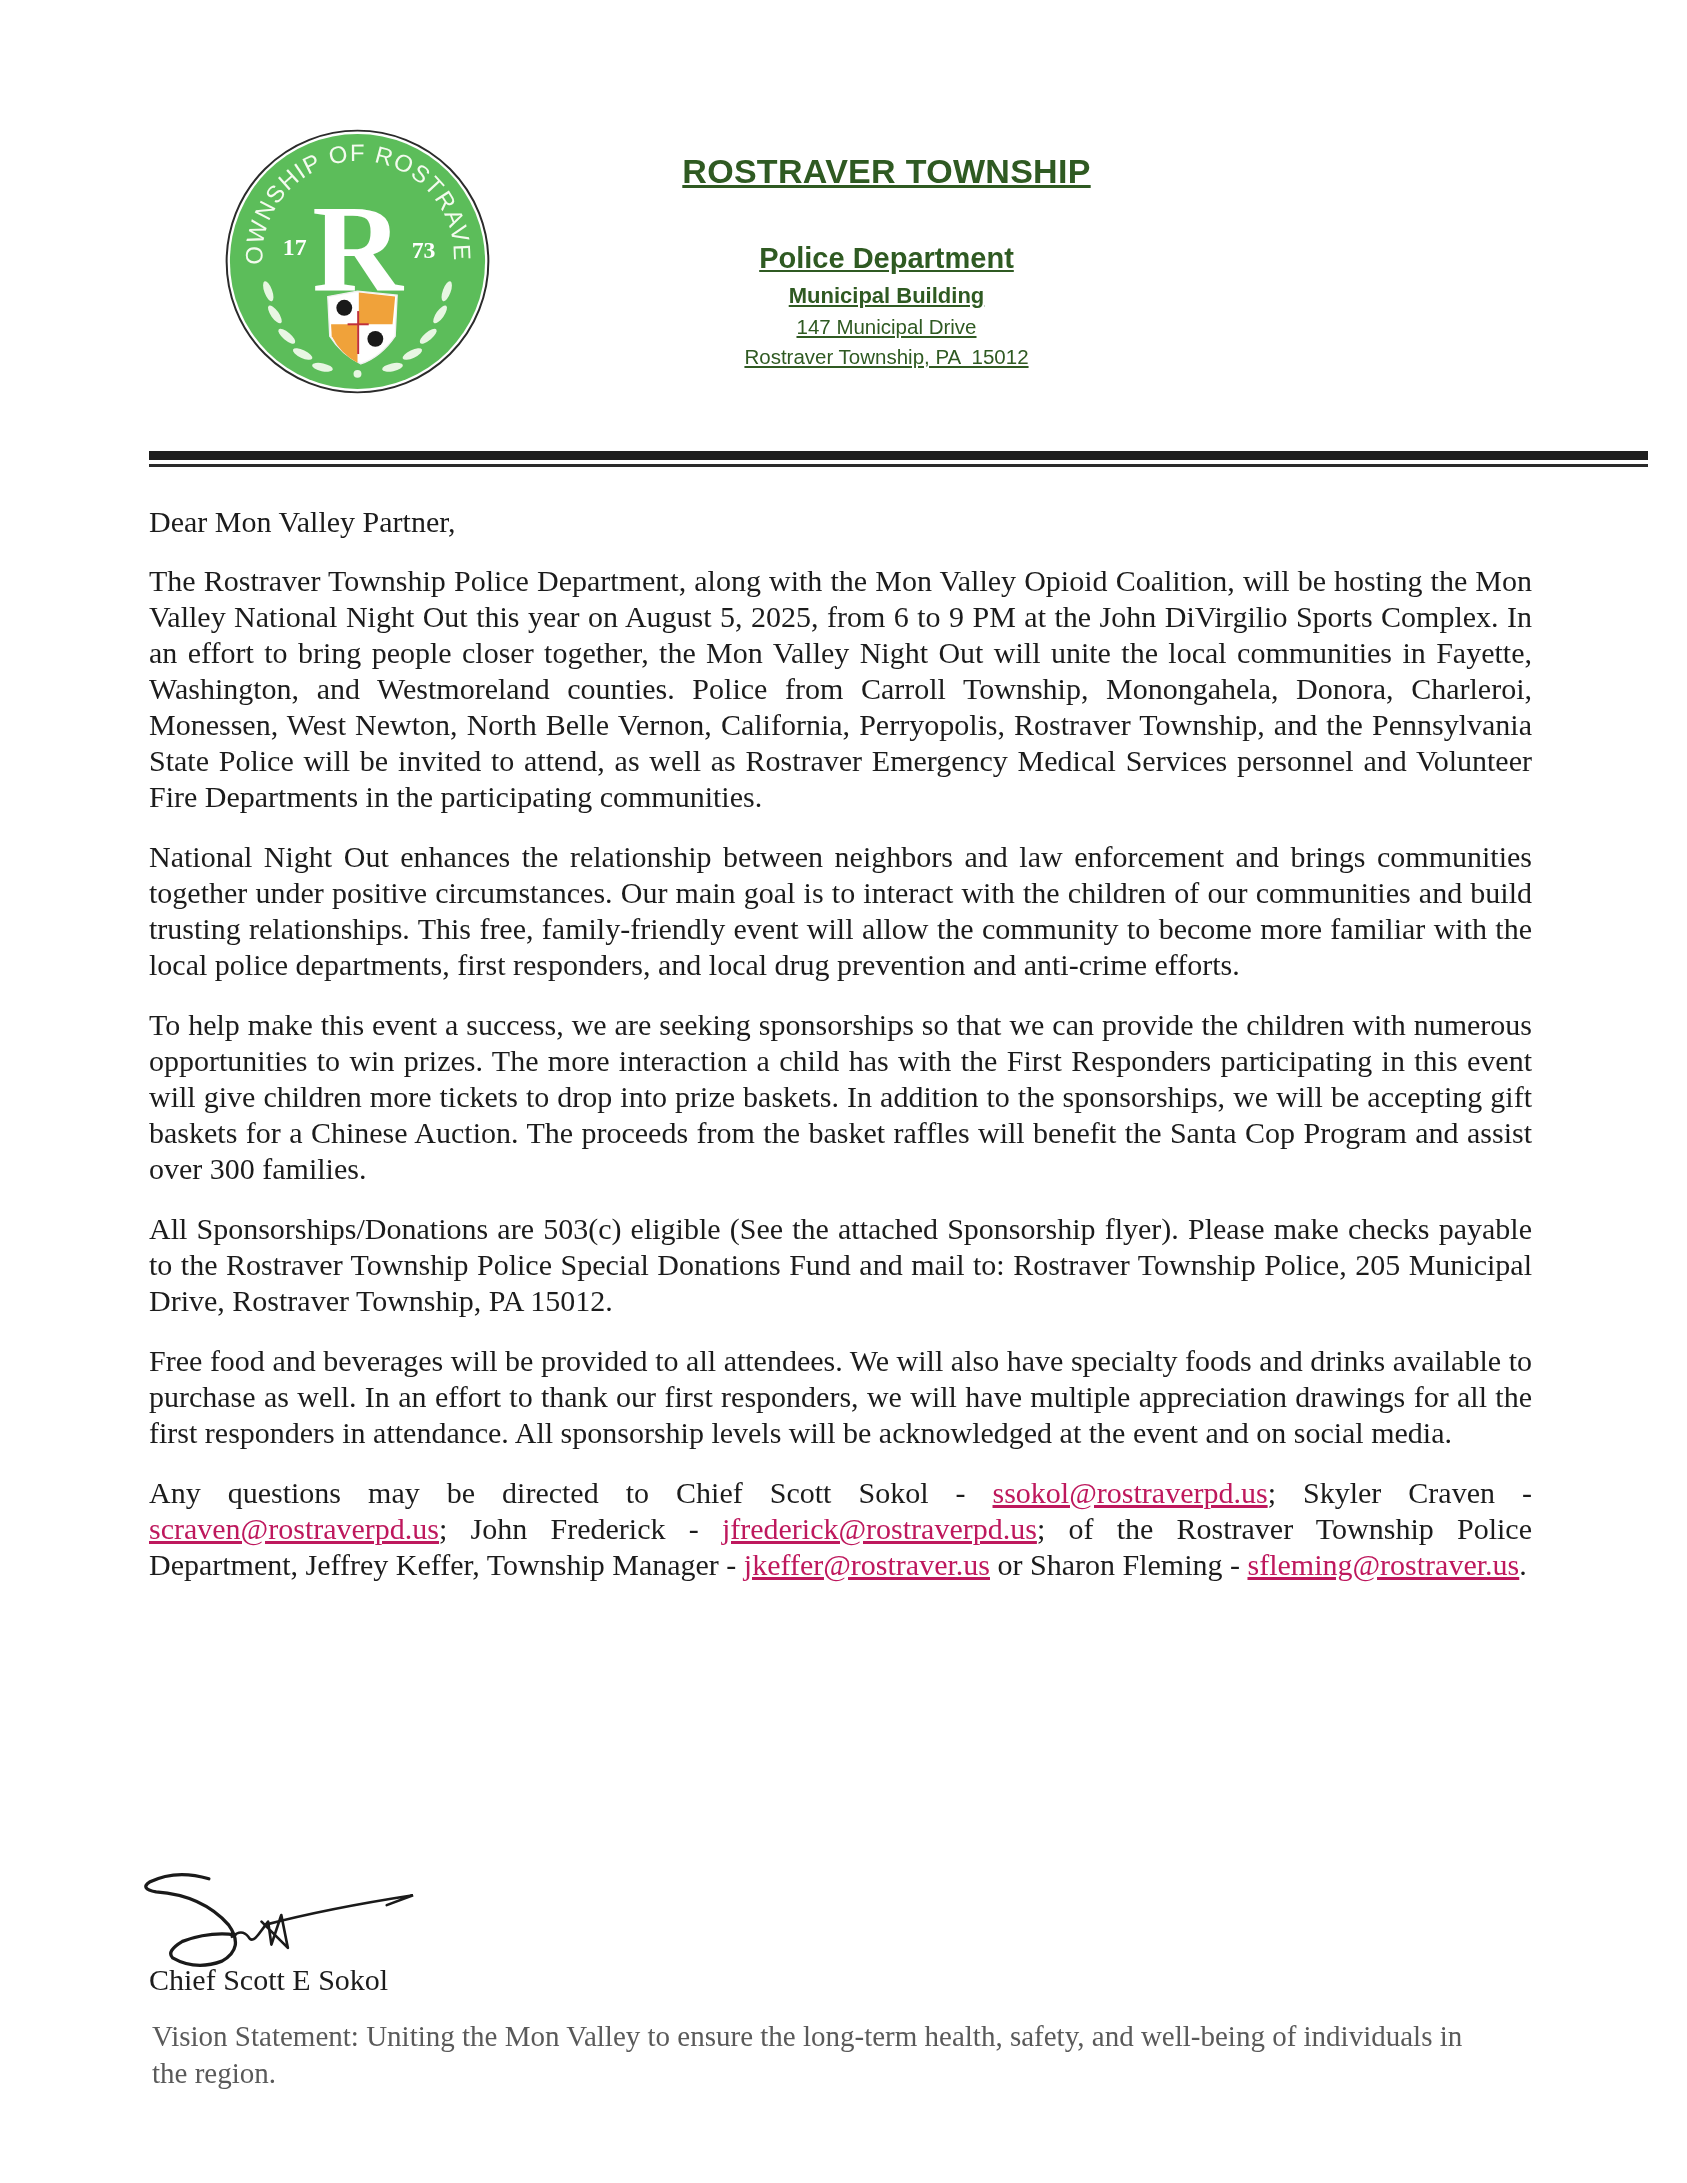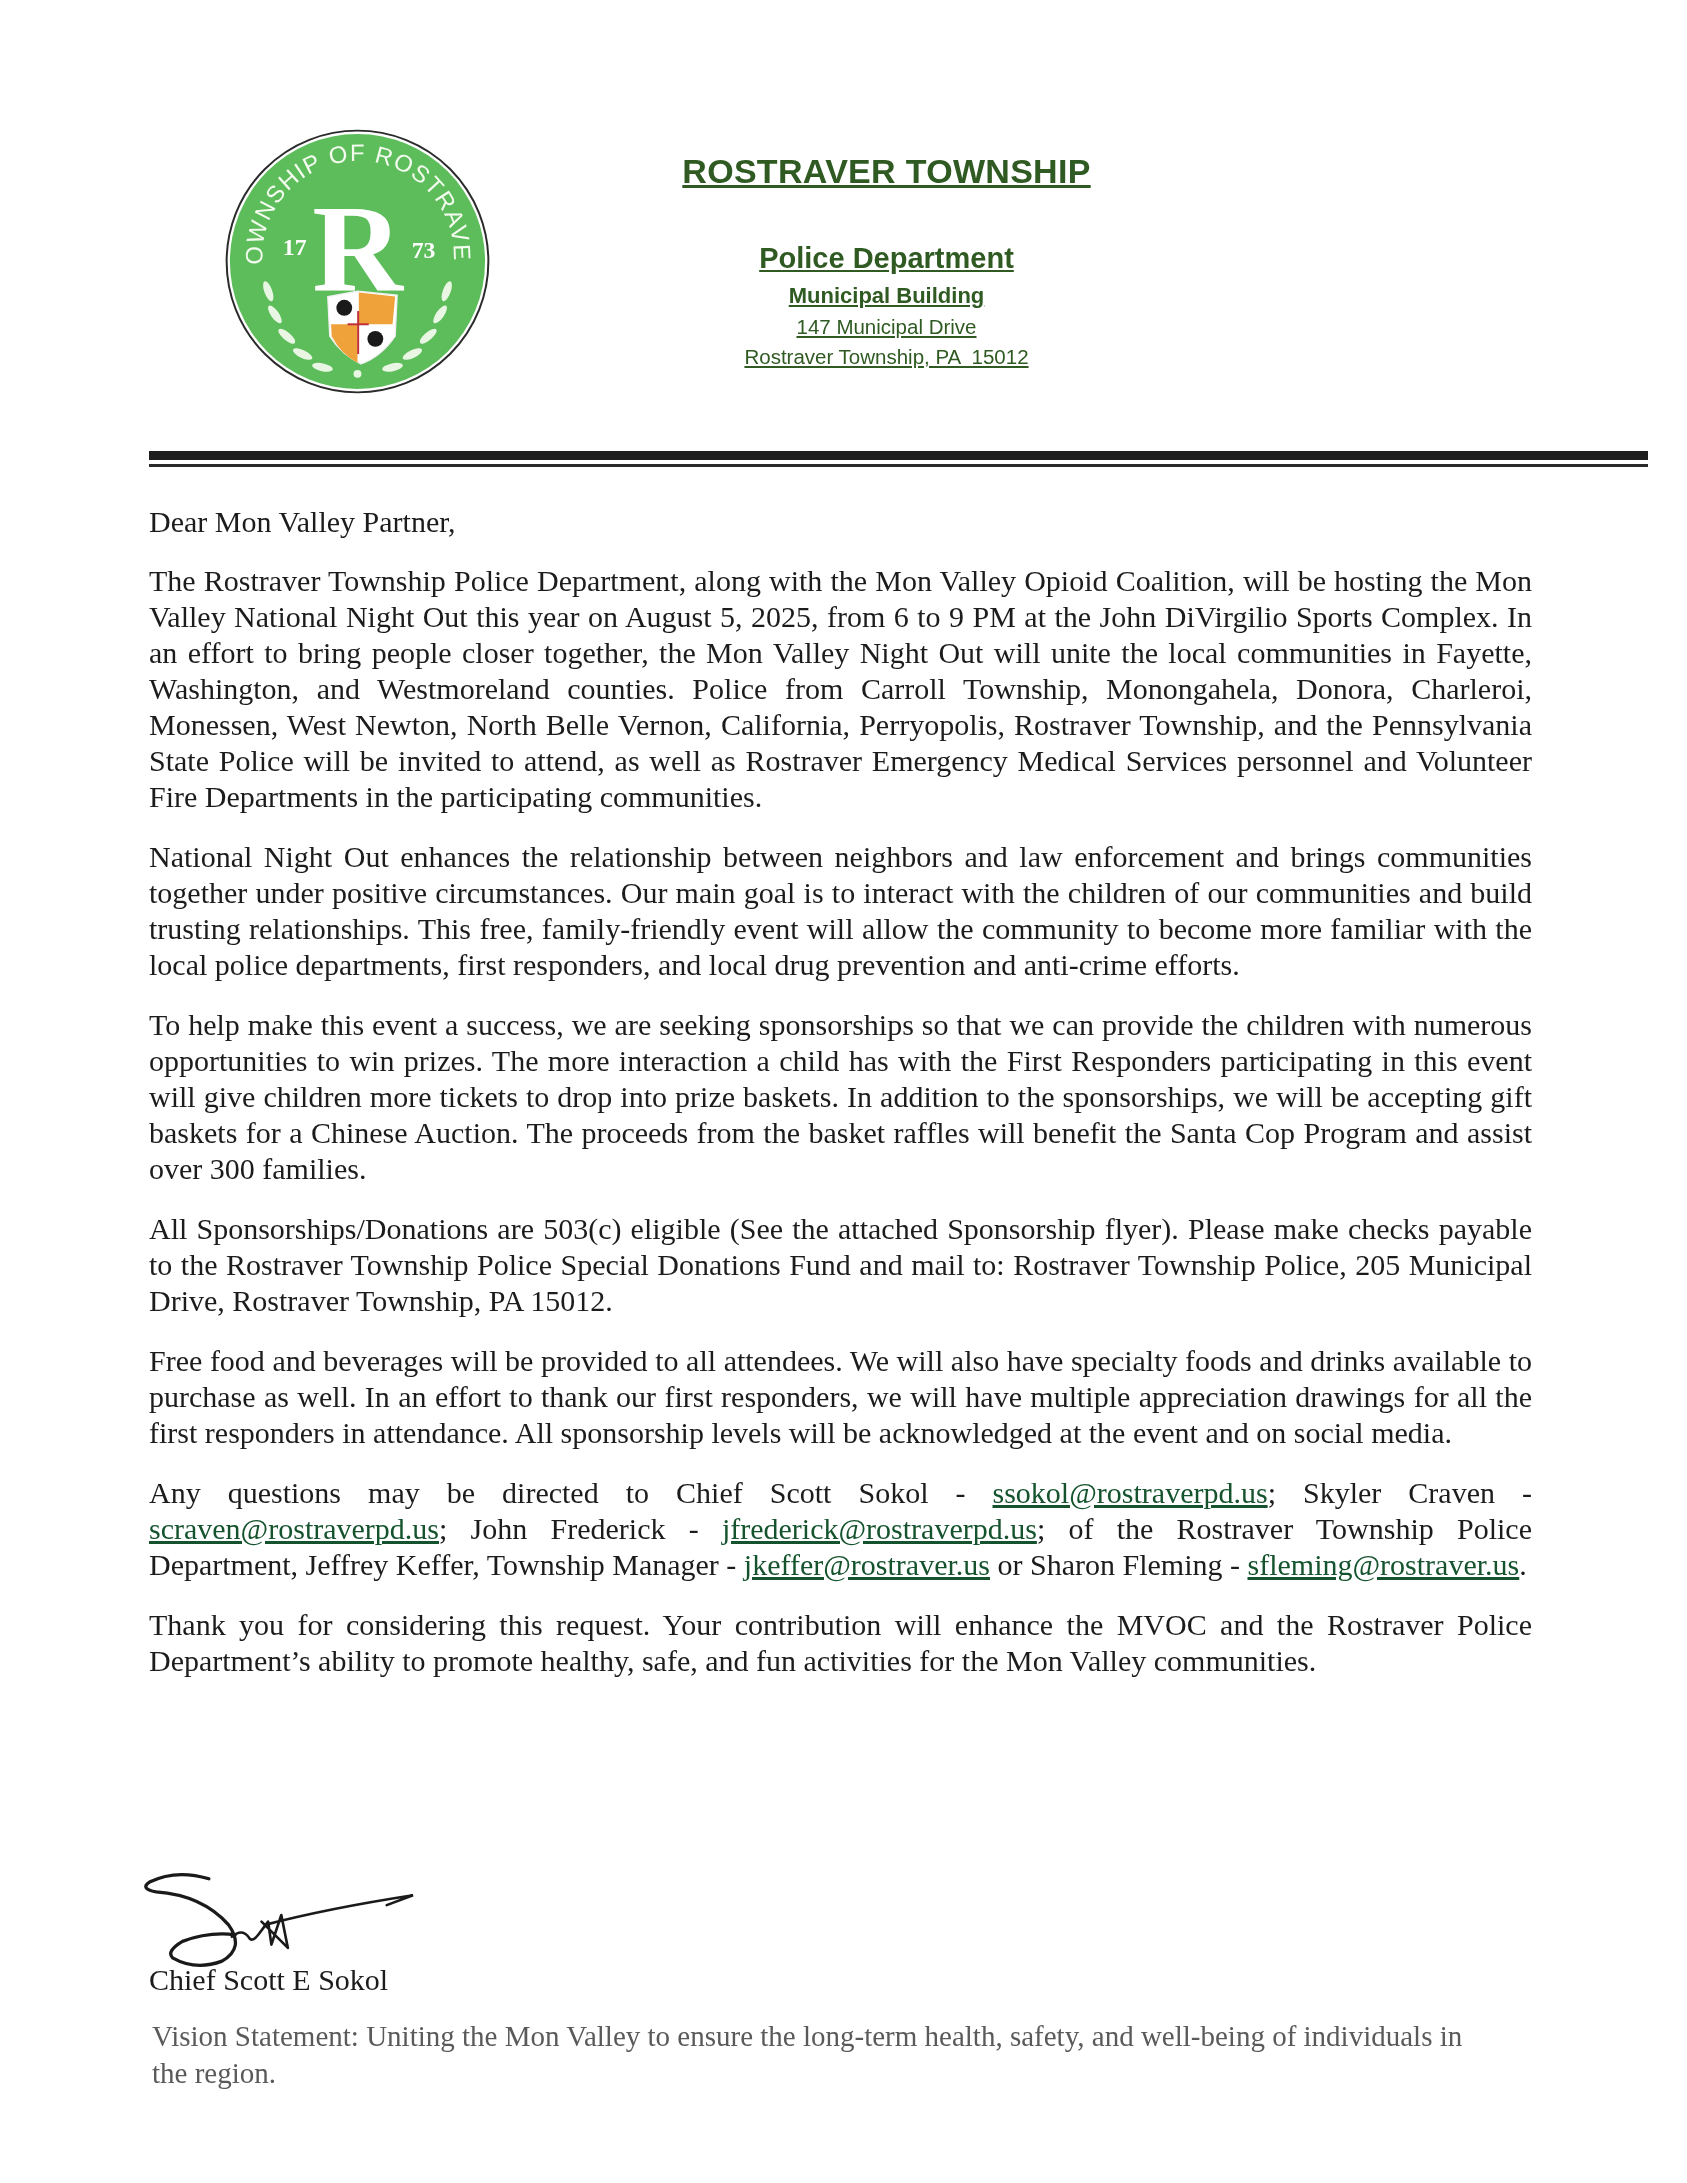--- a/index.html
+++ b/index.html
@@ -8,21 +8,21 @@
   .letterhead { position: absolute; left: 582px; top: 151px; width: 609px; text-align: center; font-family: "Liberation Sans", sans-serif; color: #2f5a22; text-decoration: underline; }
   .lh-org { font-size: 34px; font-weight: bold; line-height: 41px; letter-spacing: 0.3px; }
   .lh-dept { font-size: 29px; font-weight: bold; line-height: 44px; margin-top: 44px; }
   .lh-bldg { font-size: 22px; font-weight: bold; line-height: 32px; }
   .lh-addr { font-size: 20.5px; line-height: 30px; color: #2f5a22; }
   .rule-thick { position: absolute; left: 149px; top: 451px; width: 1499px; height: 9.3px; background: #1e1e1e; }
   .rule-thin { position: absolute; left: 149px; top: 464px; width: 1499px; height: 3.3px; background: #2a2a2a; }
   .body { position: absolute; left: 149px; top: 504px; width: 1383px; font-size: 30px; line-height: 36px; }
   .salutation { margin: 0 0 22.5px 0; }
   .para { margin: 13px 0 24px 0; text-align: justify; }
-  a.email { color: #14532d; text-decoration: underline; }
+  a.email { color: #be185d; text-decoration: underline; }
   .closing { margin: 0; }
   .signature { position: absolute; left: 136px; top: 1859px; width: 284px; height: 112px; }
   .signer { position: absolute; left: 149px; top: 1962px; font-size: 30px; line-height: 36px; }
   .vision { position: absolute; left: 152px; top: 2018px; width: 1323px; text-align: left; font-size: 29px; line-height: 37px; color: #5a5a5a; }
 </style>
 </head>
 <body>
 
 <svg class="seal" viewBox="0 0 410 410" xmlns="http://www.w3.org/2000/svg">
   <defs>
@@ -74,21 +74,20 @@
 <div class="rule-thin"></div>
 
 <div class="body">
   <p class="salutation">Dear Mon Valley Partner,</p>
   <p class="para">The Rostraver Township Police Department, along with the Mon Valley Opioid Coalition, will be hosting the Mon Valley National Night Out this year on August 5, 2025, from 6 to 9 PM at the John DiVirgilio Sports Complex. In an effort to bring people closer together, the Mon Valley Night Out will unite the local communities in Fayette, Washington, and Westmoreland counties. Police from Carroll Township, Monongahela, Donora, Charleroi, Monessen, West Newton, North Belle Vernon, California, Perryopolis, Rostraver Township, and the Pennsylvania State Police will be invited to attend, as well as Rostraver Emergency Medical Services personnel and Volunteer Fire Departments in the participating communities.</p>
   <p class="para">National Night Out enhances the relationship between neighbors and law enforcement and brings communities together under positive circumstances. Our main goal is to interact with the children of our communities and build trusting relationships. This free, family-friendly event will allow the community to become more familiar with the local police departments, first responders, and local drug prevention and anti-crime efforts.</p>
   <p class="para">To help make this event a success, we are seeking sponsorships so that we can provide the children with numerous opportunities to win prizes. The more interaction a child has with the First Responders participating in this event will give children more tickets to drop into prize baskets. In addition to the sponsorships, we will be accepting gift baskets for a Chinese Auction. The proceeds from the basket raffles will benefit the Santa Cop Program and assist over 300 families.</p>
   <p class="para">All Sponsorships/Donations are 503(c) eligible (See the attached Sponsorship flyer). Please make checks payable to the Rostraver Township Police Special Donations Fund and mail to: Rostraver Township Police, 205 Municipal Drive, Rostraver Township, PA 15012.</p>
   <p class="para">Free food and beverages will be provided to all attendees. We will also have specialty foods and drinks available to purchase as well. In an effort to thank our first responders, we will have multiple appreciation drawings for all the first responders in attendance. All sponsorship levels will be acknowledged at the event and on social media.</p>
   <p class="para"><span>Any questions may be directed to Chief Scott Sokol - </span><a class="email" href="#">ssokol@rostraverpd.us</a><span>; Skyler Craven - </span><a class="email" href="#">scraven@rostraverpd.us</a><span>; John Frederick - </span><a class="email" href="#">jfrederick@rostraverpd.us</a><span>; of the Rostraver Township Police Department, Jeffrey Keffer, Township Manager - </span><a class="email" href="#">jkeffer@rostraver.us</a><span> or Sharon Fleming - </span><a class="email" href="#">sfleming@rostraver.us</a><span>.</span></p>
-  <p class="para">Thank you for considering this request. Your contribution will enhance the MVOC and the Rostraver Police Department’s ability to promote healthy, safe, and fun activities for the Mon Valley communities.</p>
 </div>
 
 <svg class="signature" viewBox="0 0 430 170" xmlns="http://www.w3.org/2000/svg">
   <path d="M 110 30 Q 60 15 20 35 Q 5 45 30 50 Q 100 55 140 100 Q 165 135 130 155 Q 90 170 55 150 Q 45 140 70 125 Q 110 110 150 115" fill="none" stroke="#1a1a1a" stroke-width="5" stroke-linecap="round"></path>
   <path d="M 145 118 Q 160 105 170 118 Q 175 128 185 115 L 200 95 L 205 130 Q 215 100 220 85 L 230 135 L 190 95" fill="none" stroke="#1a1a1a" stroke-width="4" stroke-linecap="round" stroke-linejoin="round"></path>
   <path d="M 195 100 Q 290 75 420 55 L 380 70" fill="none" stroke="#1a1a1a" stroke-width="4" stroke-linecap="round"></path>
 </svg>
 <div class="signer">Chief Scott E Sokol</div>
 
 <div class="vision">Vision Statement: Uniting the Mon Valley to ensure the long-term health, safety, and well-being of individuals in the region.</div>

